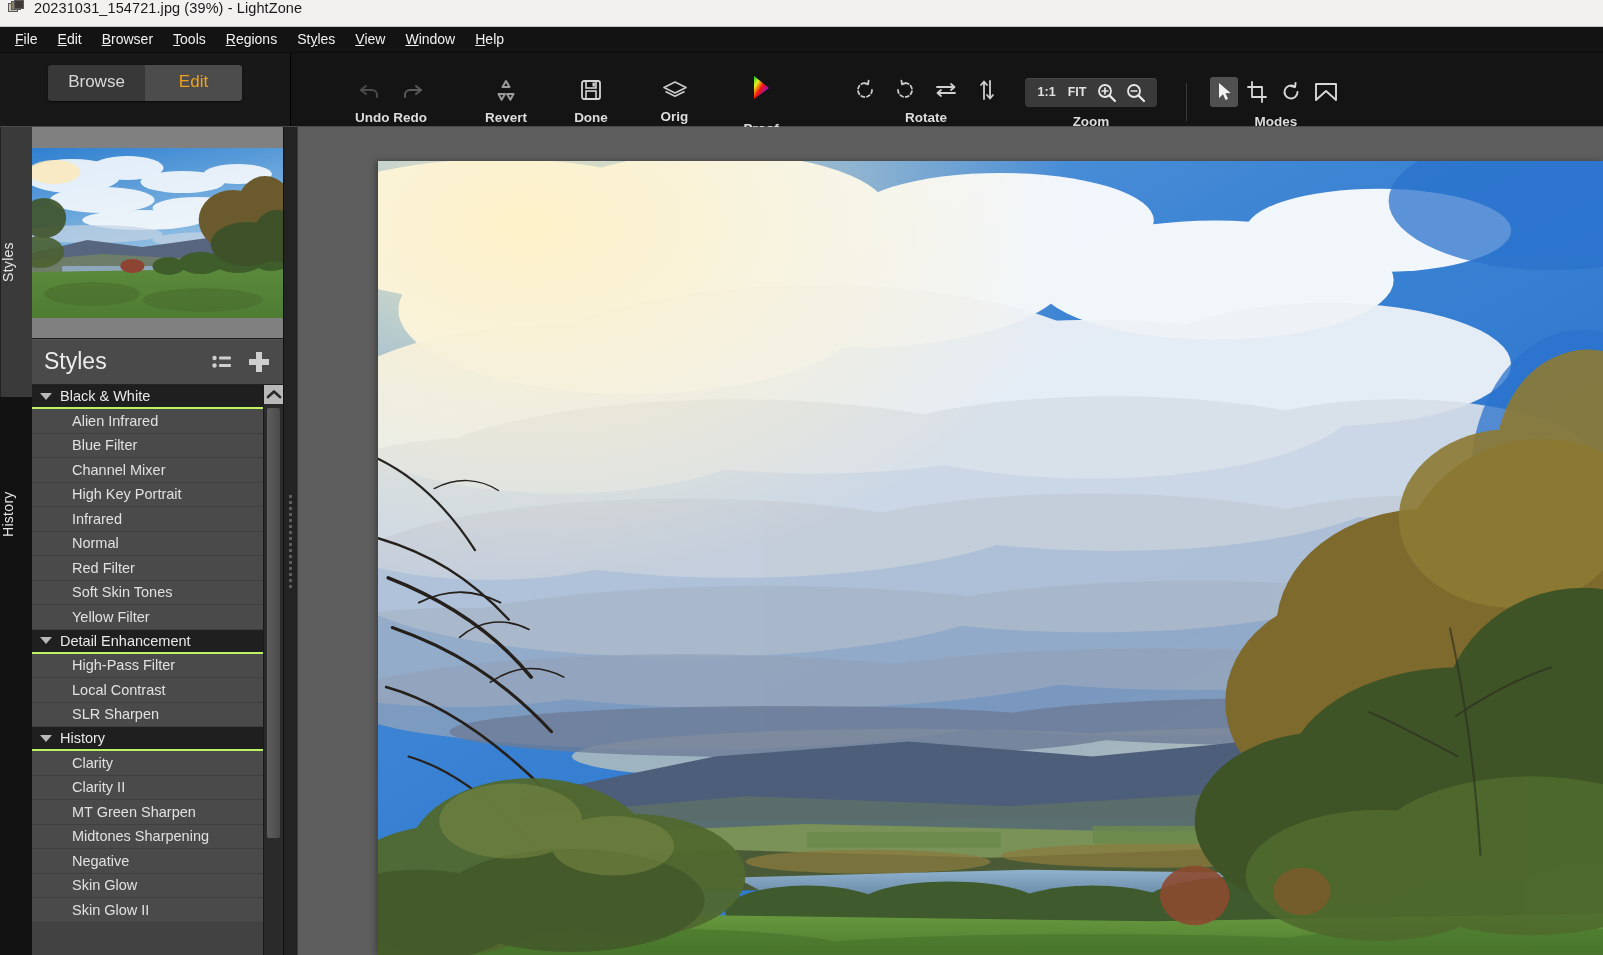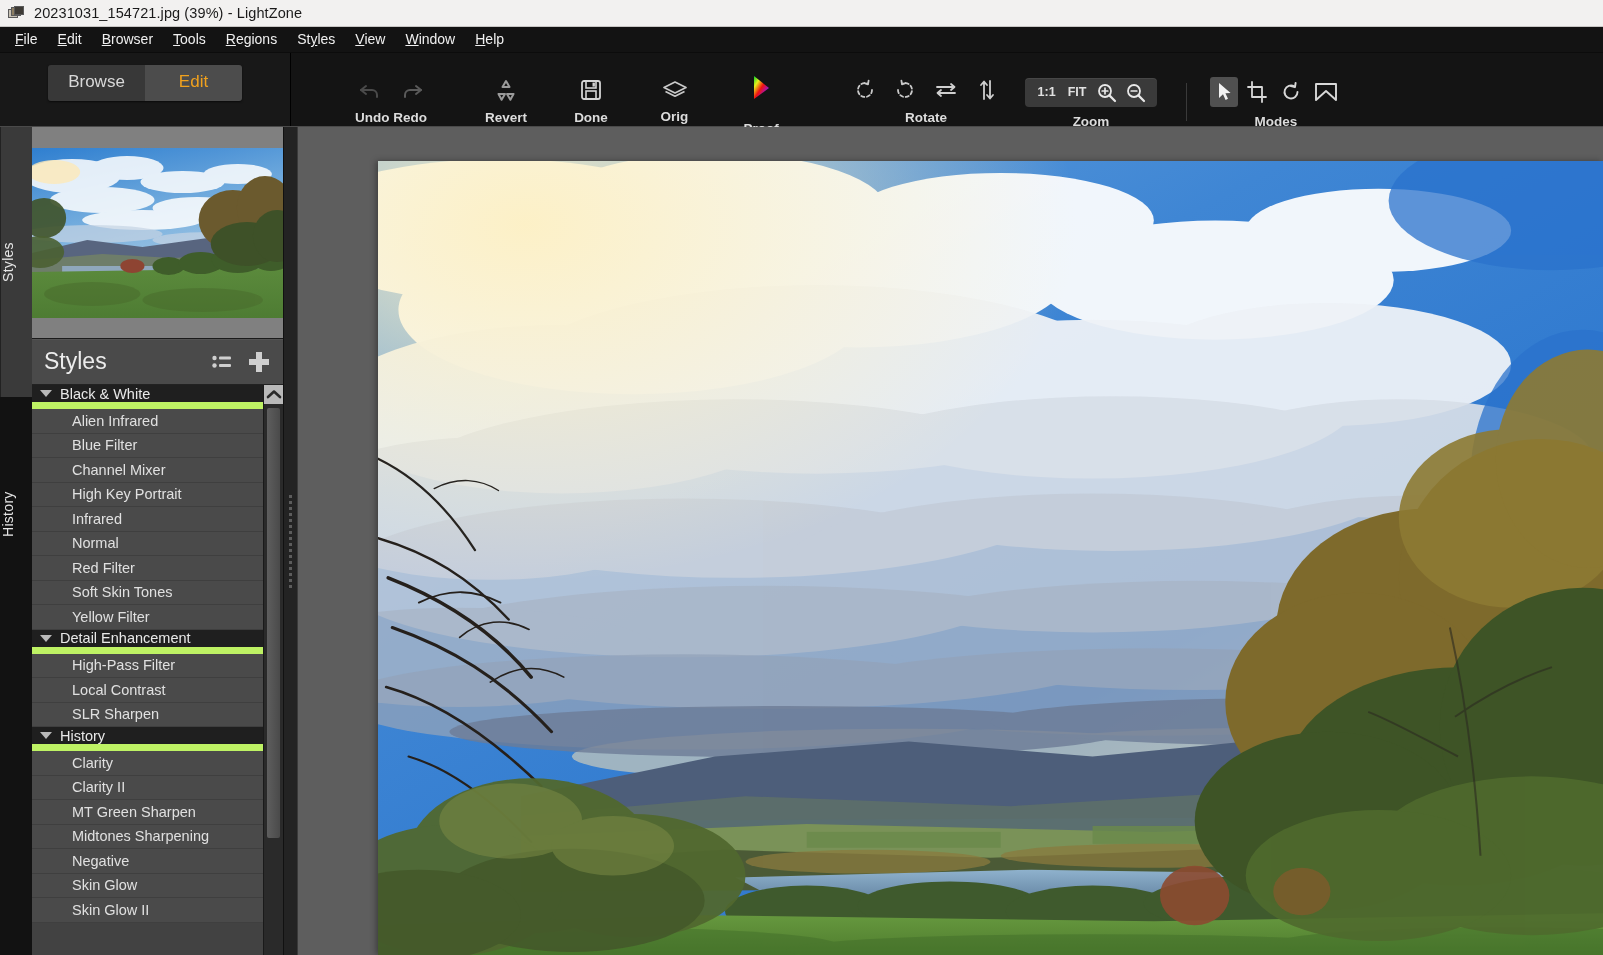--- a/index.html
+++ b/index.html
@@ -8,21 +8,21 @@
     overflow: hidden;
     background: #1e1e1e;
     font-family: "Liberation Sans", sans-serif;
   }
   #app { width: 1603px; height: 955px; position: relative; display: flex; flex-direction: column; }
 
   
   .titlebar {
     height: 27px; flex: 0 0 27px;
     background: #f2f1f0;
-    display: flex; align-items: center;
+    display: flex; 
     padding-left: 8px;
     border-bottom: 1px solid #c8c6c4;
   }
   .titlebar .app-icon {
     width: 17px; height: 15px; margin-right: 9px;
     position: relative; flex: 0 0 auto;
   }
   .app-icon .sheet { position: absolute; border: 1px solid #5a5a5a; }
   .app-icon .s1 { left: 0; top: 3px; width: 10px; height: 9px; background: #c9c3b6; }
   .app-icon .s2 { left: 3px; top: 1px; width: 10px; height: 9px; background: #8d7f63; }
@@ -134,21 +134,21 @@
     box-shadow: inset 0 1px 0 rgba(255,255,255,.06);
   }
   .panel-head .ttl { font-size: 23px; color: #ececec; flex: 1 1 auto; }
   .panel-head .btn { margin-left: 14px; cursor: pointer; display: flex; align-items: center; }
 
   .list-wrap { flex: 1 1 auto; display: flex; min-height: 0; }
   .stylelist { flex: 1 1 auto; overflow: hidden; background: #424242; }
   .grp {
     background: #1f1f1f; color: #e8e8e8; font-size: 14.5px;
     height: 24px; display: flex; align-items: center; padding-left: 8px;
-    cursor: pointer; border-bottom: 7px solid #bef264;
+    cursor: pointer; border-bottom: 2px solid #bef264;
   }
   .grp .tri {
     width: 0; height: 0; border-left: 6px solid transparent; border-right: 6px solid transparent;
     border-top: 7px solid #b9b9b9; margin-right: 8px;
   }
   .itm {
     background: #4a4a4a; color: #e0e0e0; font-size: 14.5px;
     height: 24.5px; display: flex; align-items: center; padding-left: 40px;
     cursor: pointer; border-bottom: 1px solid #3f3f3f;
   }

